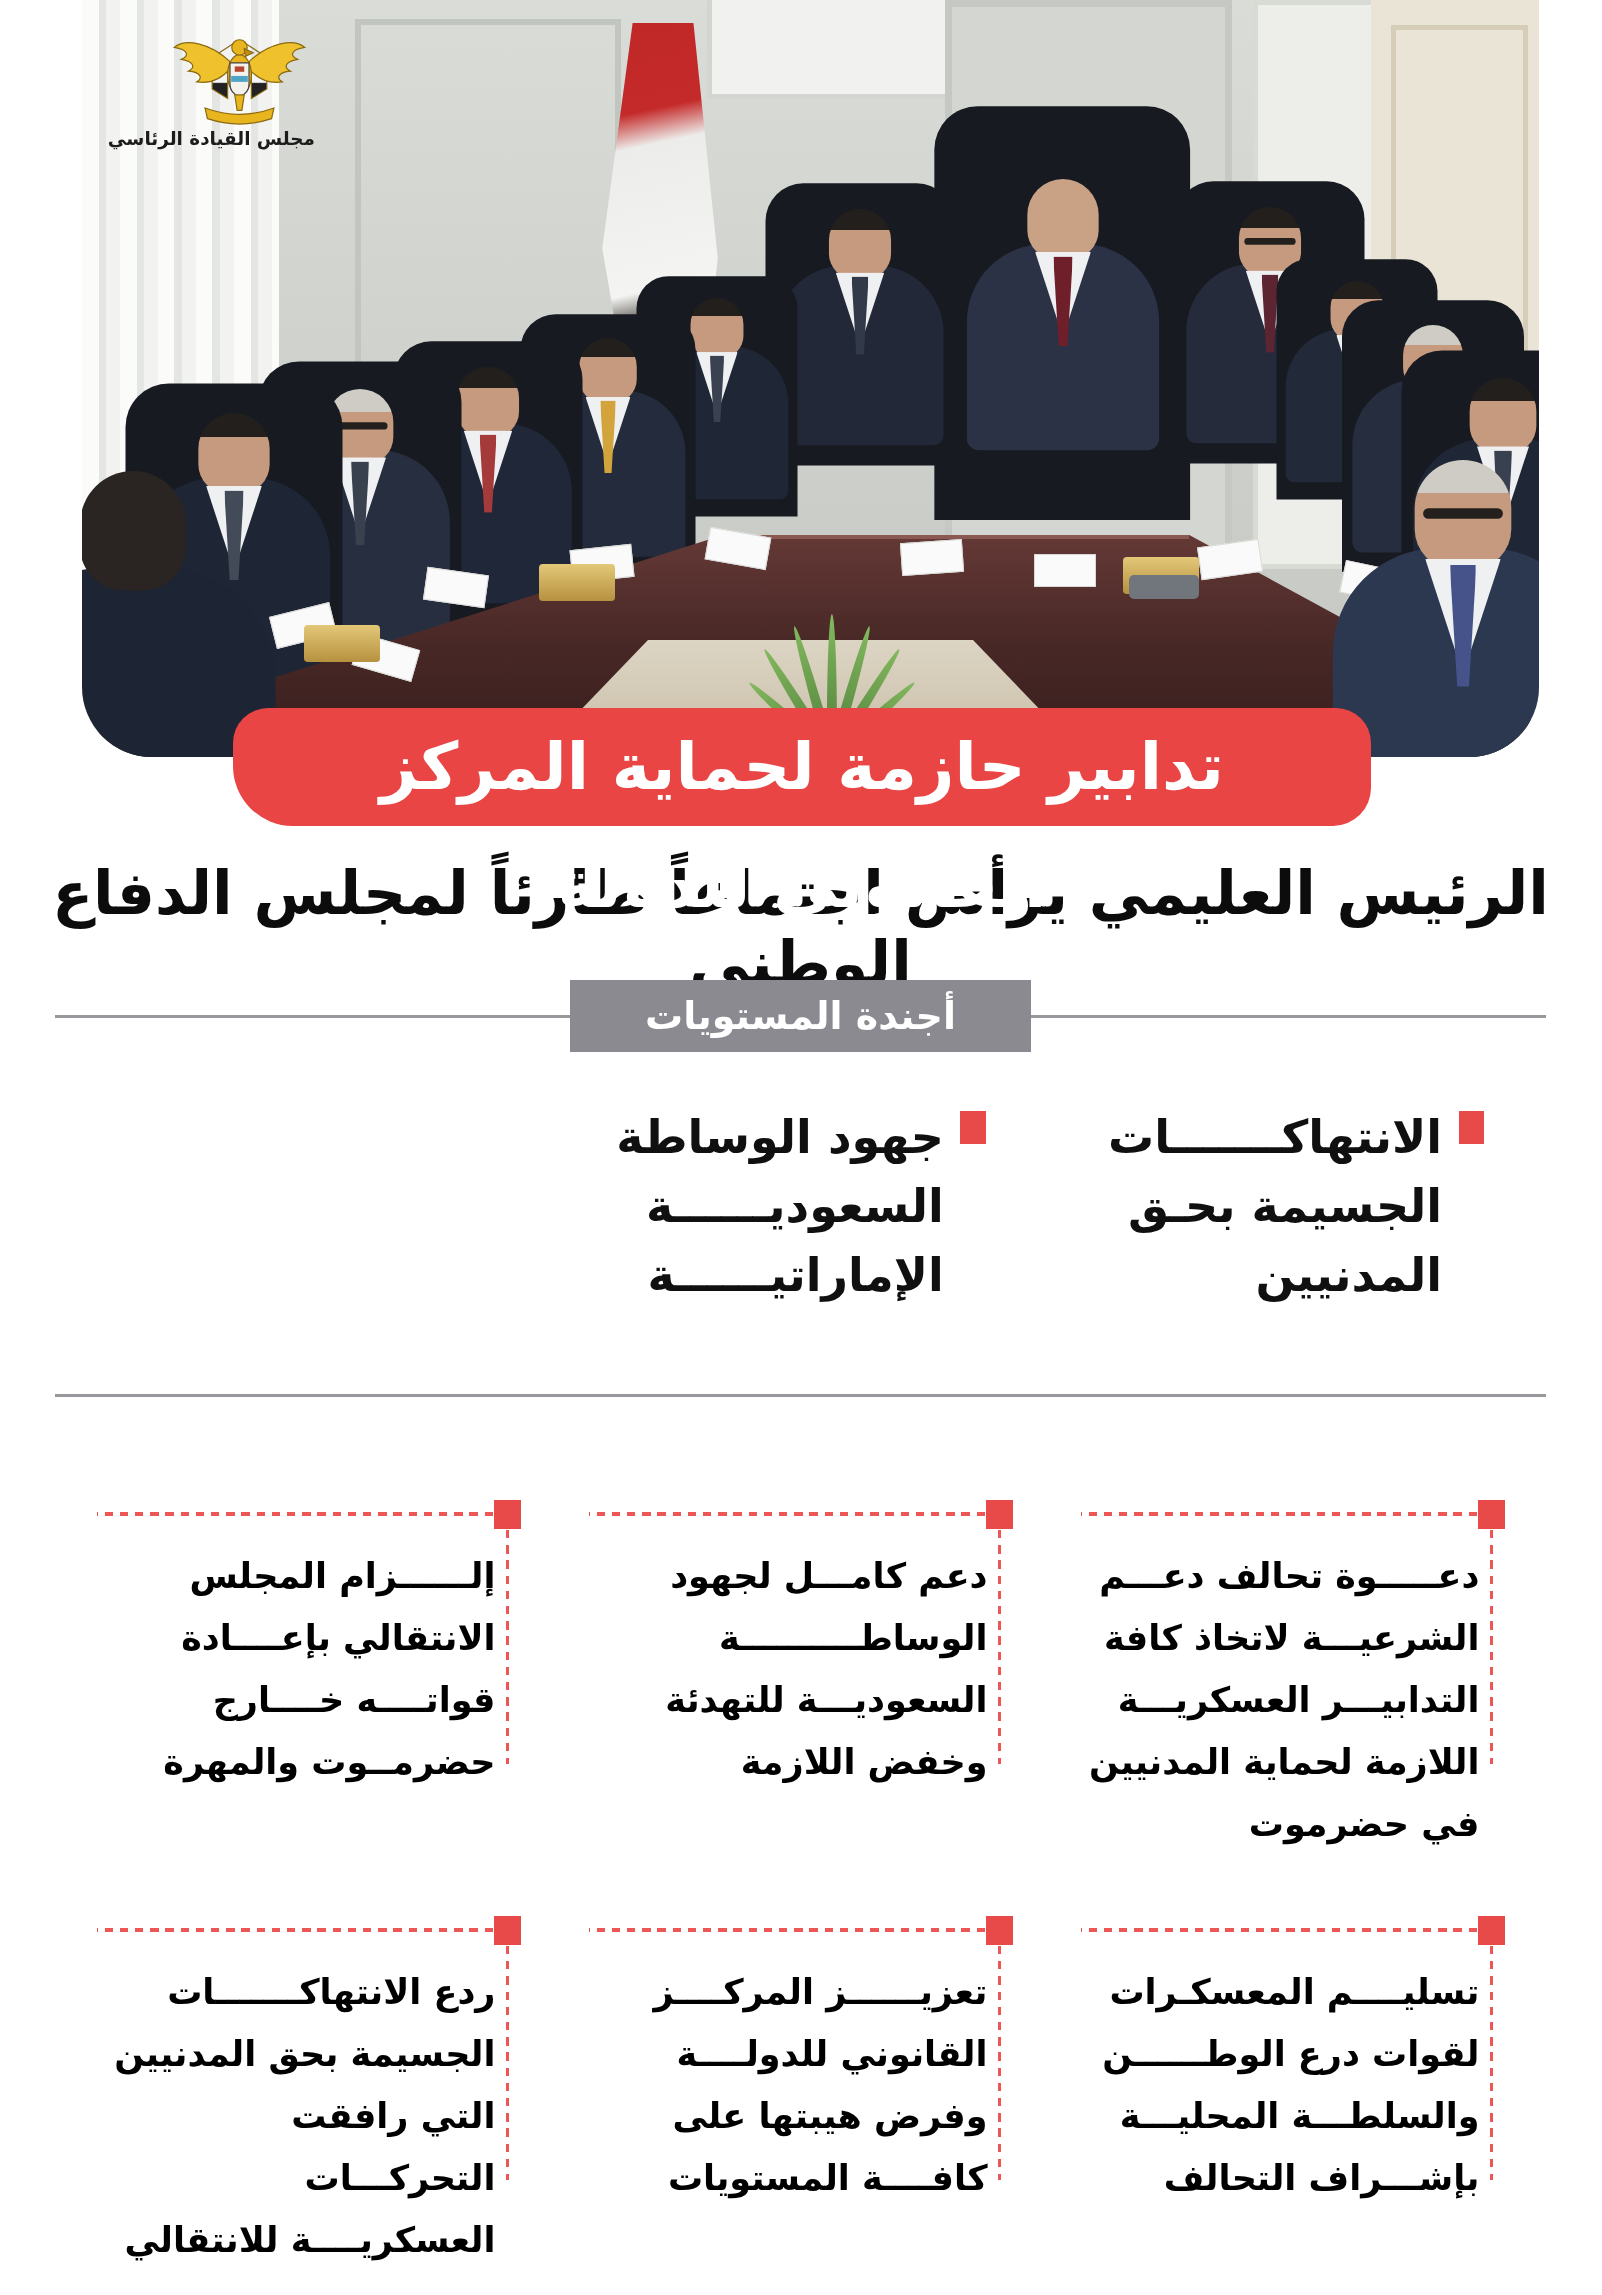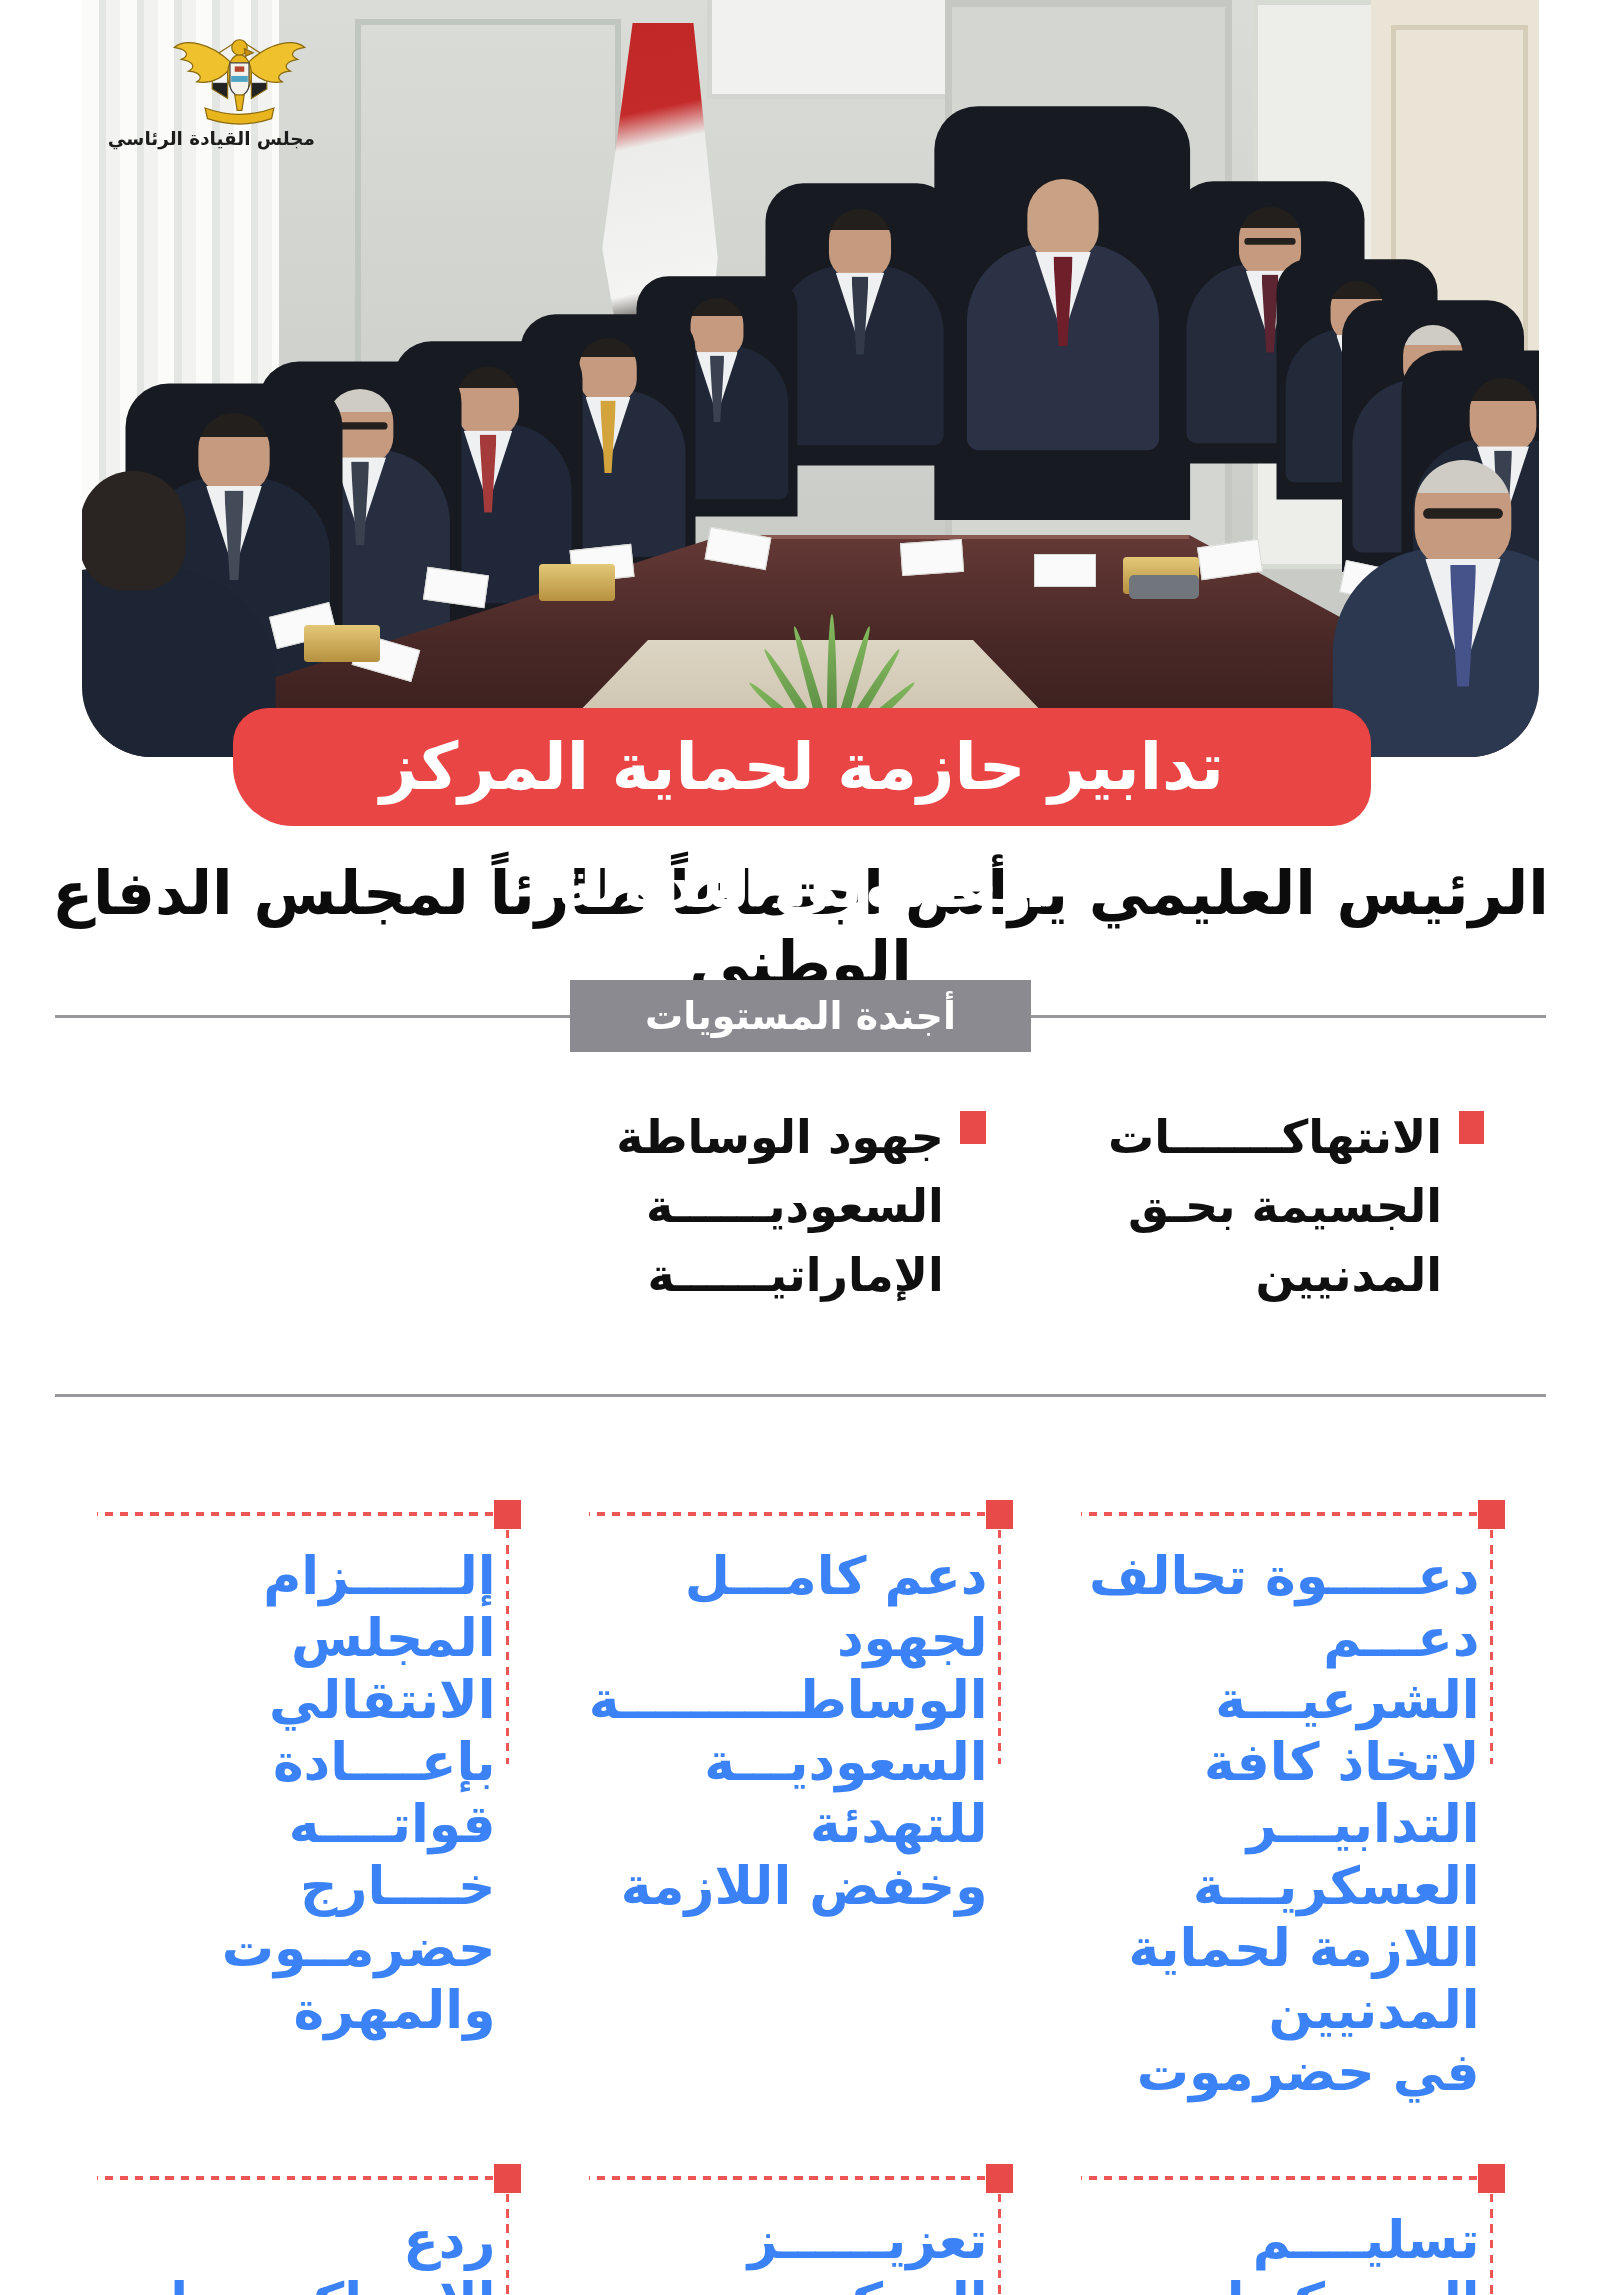--- a/index.html
+++ b/index.html
@@ -78,21 +78,21 @@
 
   
   .outputs{position:absolute;left:95px;top:1487px;width:1416px;display:grid;
     grid-template-columns:1fr 1fr 1fr;column-gap:60px;row-gap:48px;direction:rtl;}
   .obox{position:relative;min-height:355px;}
   .osq{position:absolute;top:12.7px;right:5.1px;width:27px;height:29px;background:#e84a4a;}
   .ohline{position:absolute;top:25.4px;right:33px;left:2.5px;height:3.2px;
     background:repeating-linear-gradient(to left,#ee5555 0 8.3px,transparent 8.3px 15.2px);}
   .ovline{position:absolute;top:43px;right:17px;width:3.2px;height:234px;
     background:repeating-linear-gradient(to bottom,#ee5555 0 8.3px,transparent 8.3px 15.2px);}
-  .otext{padding:58px 30.5px 0 0;font-size:52px;font-weight:bold;line-height:62px;color:#3b82f6;
+  .otext{padding:58px 30.5px 0 0;font-size:35px;font-weight:bold;line-height:62px;color:#000000;
     white-space:pre-line;text-align:right;}
 </style>
 </head>
 <body>
 
 <div class="page">
 
   <div class="photo">
     <div class="curtain"></div>
     <div class="wallframe"></div>

